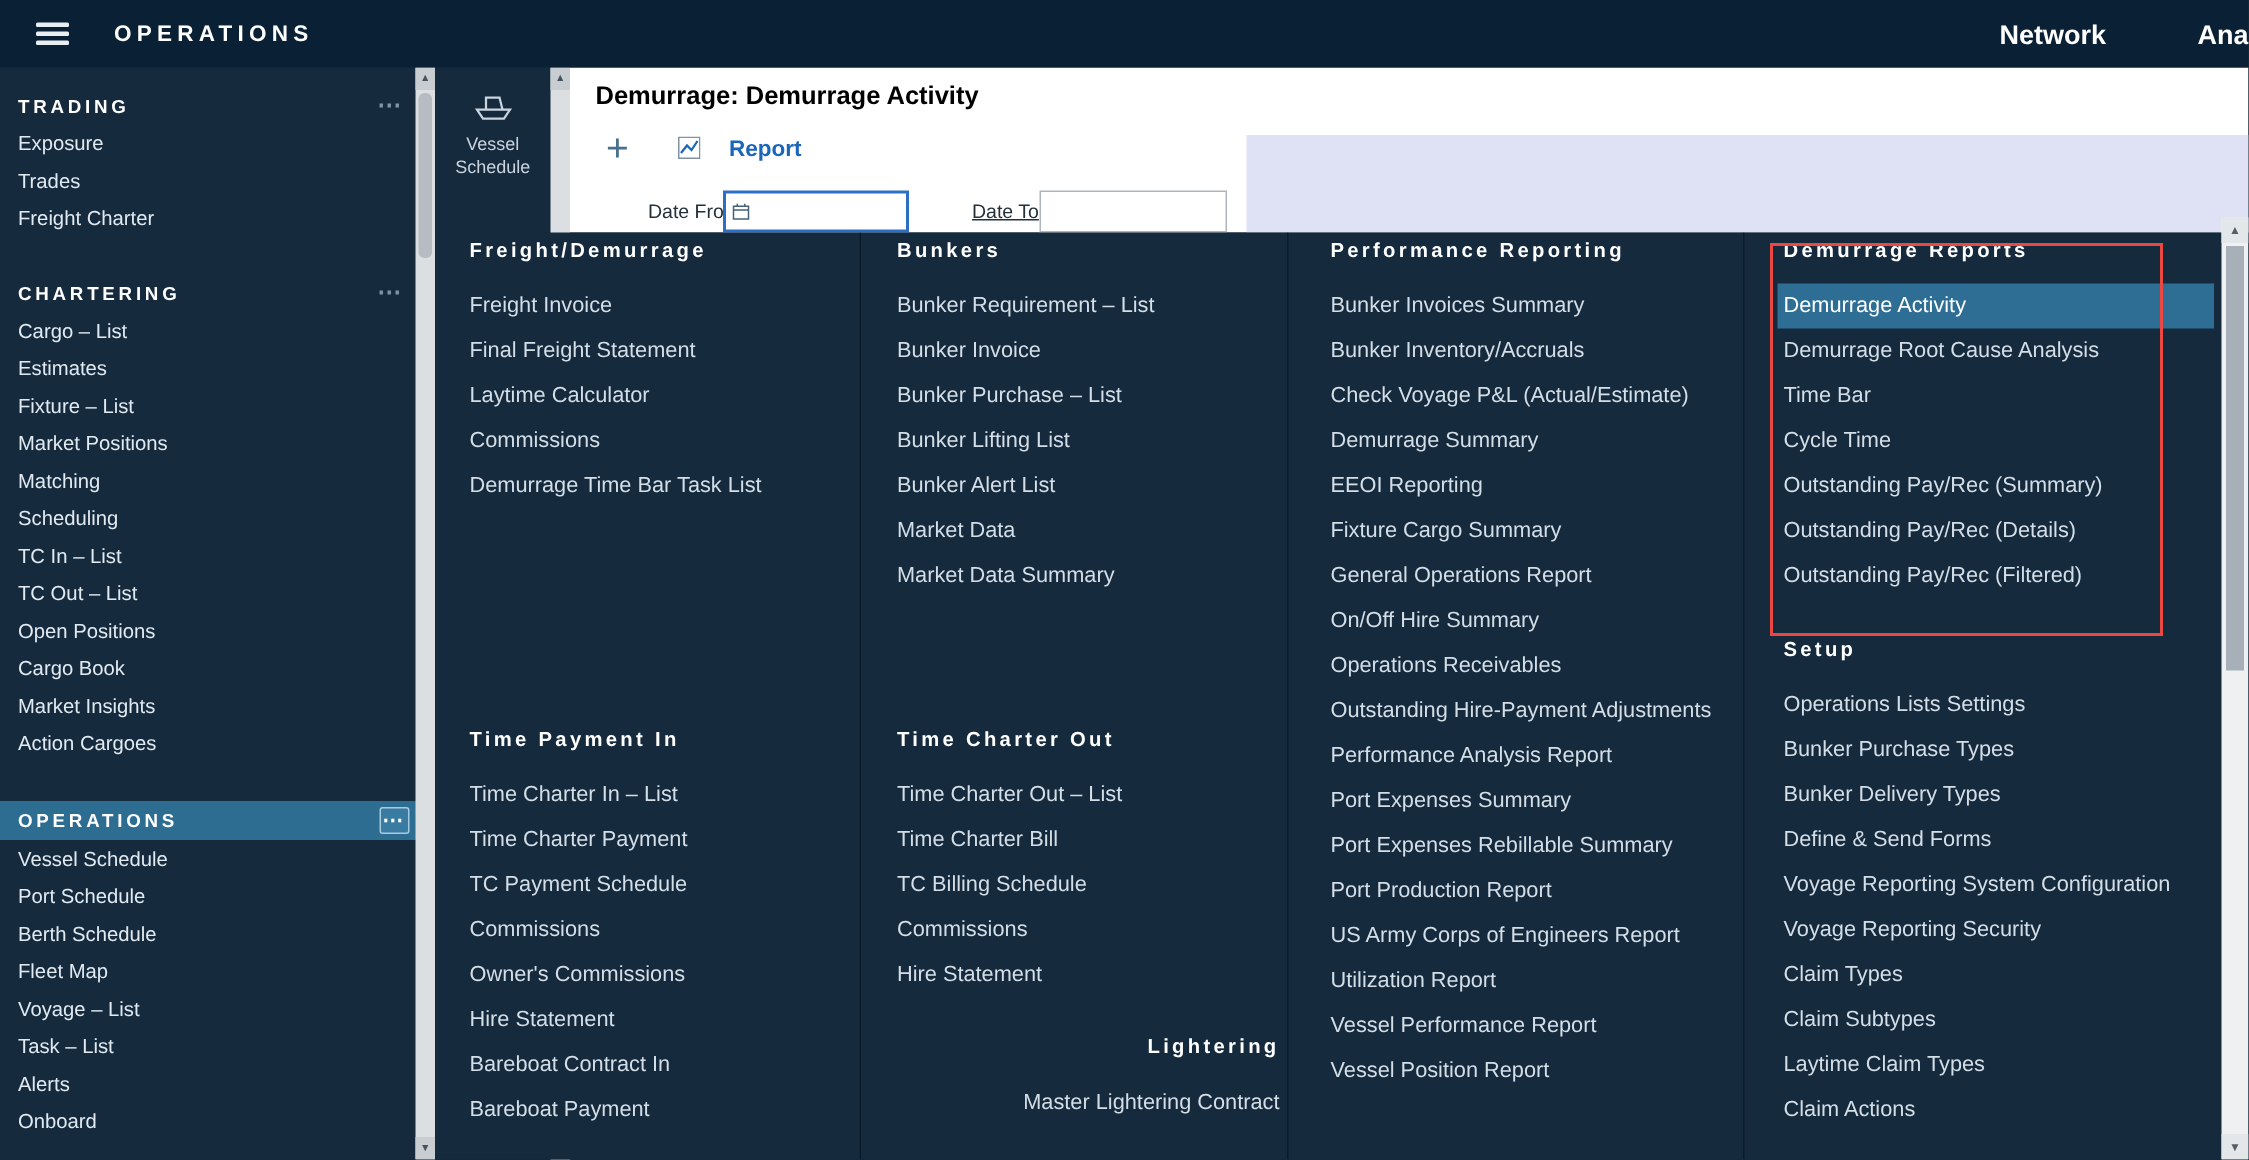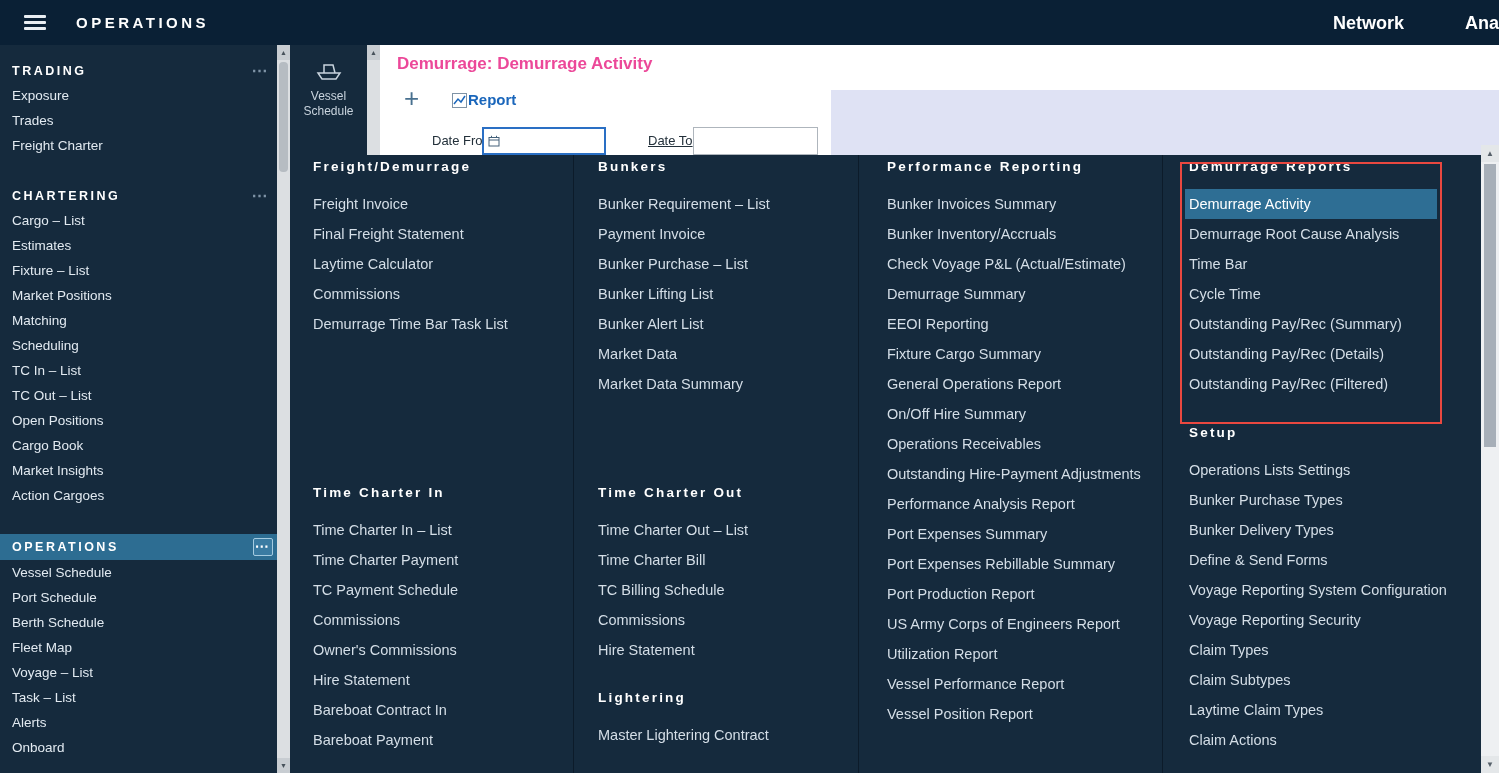--- a/index.html
+++ b/index.html
@@ -38,41 +38,41 @@
   .rs-thumb{position:absolute;left:3px;width:12px;top:19px;height:283px;background:#a7afb8;cursor:pointer;}
 
   
   .tabstrip{position:absolute;left:290px;top:45px;width:77px;height:728px;background:#152a3d;z-index:1;}
   .vessel-tab{margin:10px 3px 0;padding:4px 2px 8px;text-align:center;cursor:pointer;}
   .vessel-tab svg{display:block;margin:0 auto 6px;}
   .vessel-tab .lbl{color:#c9d4de;font-size:12px;line-height:15px;}
 
   
   .content-head{position:absolute;left:380px;top:45px;width:1119px;height:110px;background:#ffffff;z-index:3;}
-  .page-title{position:absolute;left:17px;top:9px;font-size:17px;font-weight:bold;color:#ec4899;white-space:nowrap;}
+  .page-title{position:absolute;left:17px;top:9px;font-size:17px;font-weight:bold;color:#000000;white-space:nowrap;}
   .tool-plus{position:absolute;left:24px;top:40px;font-size:26px;line-height:26px;color:#48708f;cursor:pointer;}
-  .report-link{position:absolute;left:72px;top:46px;display:flex;align-items:flex-end;gap:1px;color:#1a66bb;font-weight:bold;font-size:15px;cursor:pointer;}
+  .report-link{position:absolute;left:72px;top:46px;display:flex;align-items:flex-start;gap:19px;color:#1a66bb;font-weight:bold;font-size:15px;cursor:pointer;}
   .filter-label{position:absolute;top:88px;font-size:13px;color:#23303a;white-space:nowrap;}
   .lbl-from{left:52px;} .lbl-to{left:268px;text-decoration:underline;}
   .date-input{position:absolute;top:82px;height:28px;background:#ffffff;display:flex;align-items:center;padding-left:4px;cursor:text;}
   .inp-from{left:102px;width:124px;border:2px solid #2a6fc4;}
   .inp-to{left:313px;width:125px;border:1px solid #aeb5bc;}
 
   .canvas-panel{position:absolute;left:831px;top:90px;width:668px;height:65px;background:#dfe2f4;z-index:4;}
 
   
   .mega{position:absolute;left:290px;top:155px;width:1191px;height:618px;background:#152a3d;z-index:10;overflow:hidden;}
   .menu-sep{position:absolute;top:0;bottom:0;width:1px;background:#0c1b2a;}
   .sep1{left:283px;} .sep2{left:568px;} .sep3{left:872px;}
   .menu-col{position:absolute;top:0;padding-top:0;}
   .c1{left:23px;width:250px;} .c2{left:308px;width:255px;} .c3{left:597px;width:290px;} .c4{left:899px;width:262px;}
   .menu-head{height:24px;line-height:24px;color:#ffffff;font-weight:bold;font-size:13.5px;letter-spacing:2.2px;margin-bottom:10px;white-space:nowrap;}
   .menu-item{height:30px;line-height:30px;color:#d4dee7;font-size:14.5px;cursor:pointer;white-space:nowrap;}
-  .mt-tci{margin-top:142px;} .mt-tco{margin-top:82px;} .mt-light{margin-top:21px;} .mt-setup{margin-top:22px;}
-  .menu-item.selected{background:#2e6e94;color:#ffffff;margin-left:-4px;padding-left:4px;width:252px;}
+  .mt-tci{margin-top:142px;} .mt-tco{margin-top:82px;} .mt-light{margin-top:21px;text-align:right;} .mt-setup{margin-top:22px;}
+  .menu-item.selected{background:#2e6e94;color:#ffffff;margin-left:-4px;padding-left:4px;width:291px;}
   .red-box{position:absolute;left:890px;top:7px;width:262px;height:262px;border:2px solid #ea4840;z-index:2;pointer-events:none;}
 </style>
 </head>
 <body>
 
 <div class="topbar">
   <div class="burger">
     <span></span>
       <span></span>
       <span></span>
@@ -209,42 +209,42 @@
       <div>
 
       <div class="menu-item">Freight Invoice</div>
           <div class="menu-item">Final Freight Statement</div>
           <div class="menu-item">Laytime Calculator</div>
           <div class="menu-item">Commissions</div>
           <div class="menu-item">Demurrage Time Bar Task List</div>
         </div>
     </div>
     <div class="mt-tci">
-      <div class="menu-head">Time Charter In</div>
+      <div class="menu-head">Time Payment In</div>
       <div>
 
       <div class="menu-item">Time Charter In – List</div>
           <div class="menu-item">Time Charter Payment</div>
           <div class="menu-item">TC Payment Schedule</div>
           <div class="menu-item">Commissions</div>
           <div class="menu-item">Owner's Commissions</div>
           <div class="menu-item">Hire Statement</div>
           <div class="menu-item">Bareboat Contract In</div>
           <div class="menu-item">Bareboat Payment</div>
         </div>
     </div>
   </div>
 
   <div class="menu-col c2">
     <div>
       <div class="menu-head">Bunkers</div>
       <div>
 
       <div class="menu-item">Bunker Requirement – List</div>
-          <div class="menu-item">Payment Invoice</div>
+          <div class="menu-item">Bunker Invoice</div>
           <div class="menu-item">Bunker Purchase – List</div>
           <div class="menu-item">Bunker Lifting List</div>
           <div class="menu-item">Bunker Alert List</div>
           <div class="menu-item">Market Data</div>
           <div class="menu-item">Market Data Summary</div>
         </div>
     </div>
     <div class="mt-tco">
       <div class="menu-head">Time Charter Out</div>
       <div>

